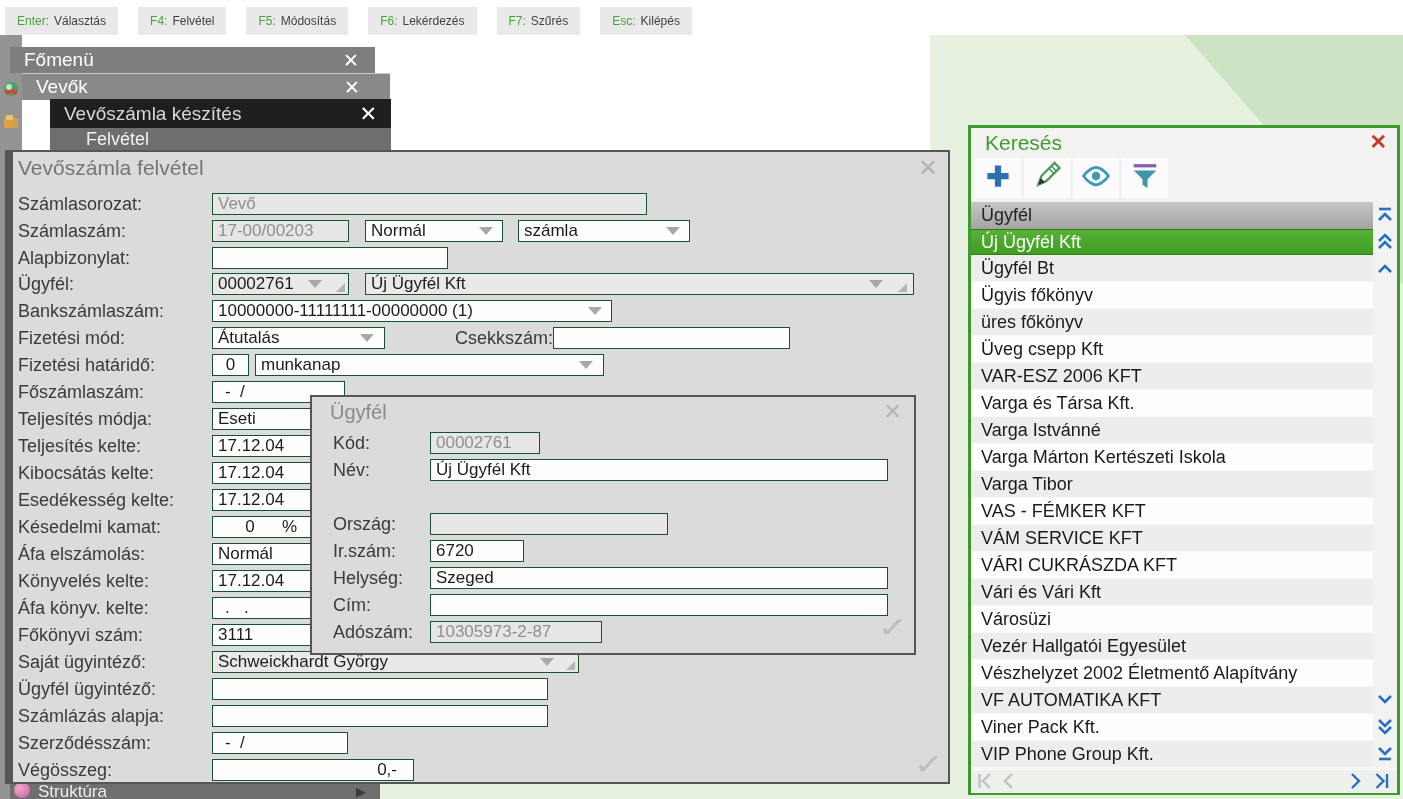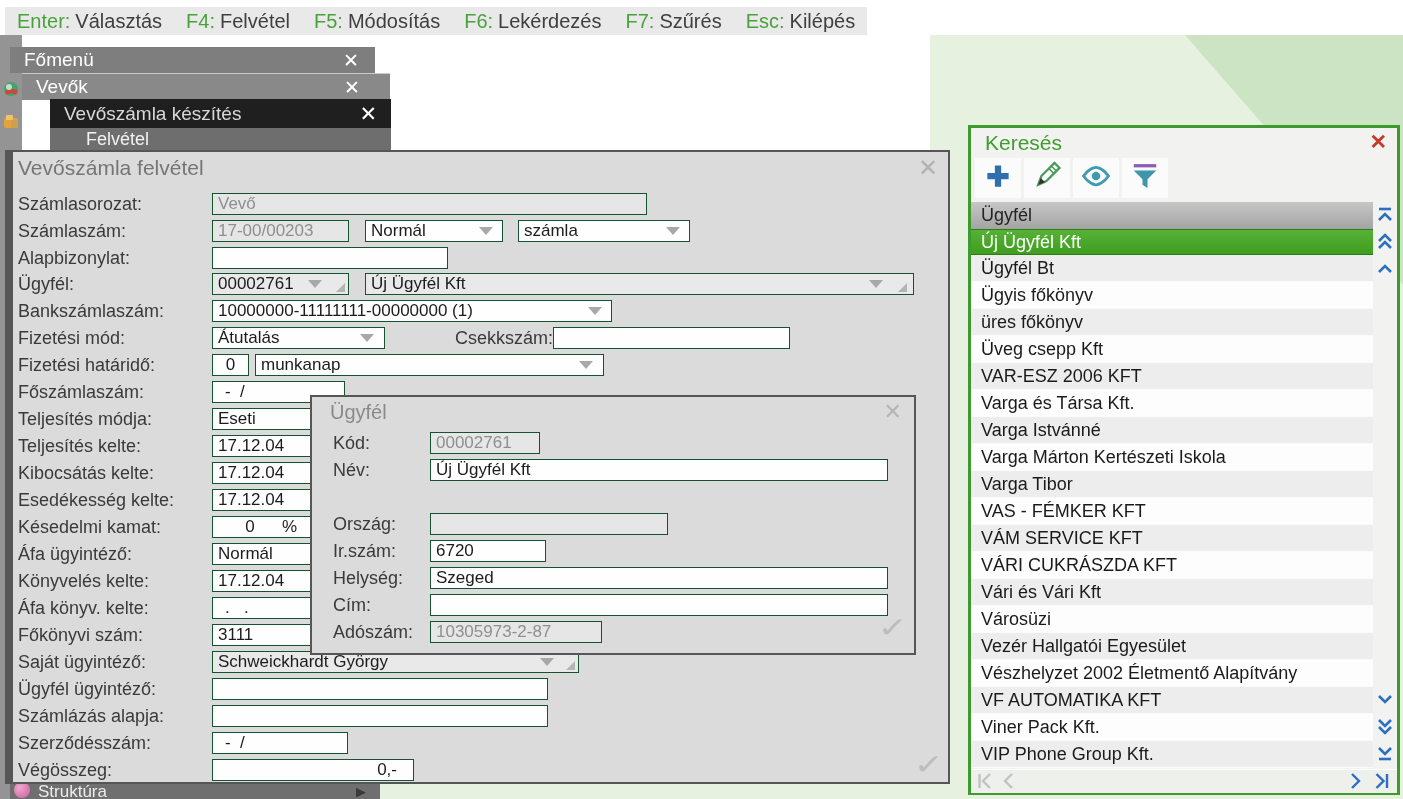--- a/index.html
+++ b/index.html
@@ -1,20 +1,20 @@
 <!DOCTYPE html>
 <html><head>
 <meta charset="utf-8">
 <style>
   html,body{margin:0;padding:0;background:#fff;font-family:"Liberation Sans",sans-serif;}
   .page{position:relative;width:1403px;height:799px;overflow:hidden;background:#fff;}
 
   
   .topbar{position:absolute;left:0;top:0;width:1403px;height:35px;background:#fff;display:flex;align-items:flex-end;padding-left:5px;box-sizing:border-box;z-index:3;}
-  .tb-item{background:#e9e9e9;height:28px;margin-right:0;padding:0 12px;display:flex;align-items:center;font-size:20px;cursor:default;}
+  .tb-item{background:#e9e9e9;height:28px;margin-right:20px;padding:0 12px;display:flex;align-items:center;font-size:12px;cursor:default;}
   .tb-key{color:#4aa23c;margin-right:5px;}
   .tb-label{color:#3f3f3f;}
 
   
   .bg-green{position:absolute;left:930px;top:35px;width:473px;height:764px;background:#e6f1e0;z-index:0;}
   .bg-green-diag{position:absolute;left:930px;top:35px;width:473px;height:275px;background:#cde4c4;clip-path:polygon(255px 0,473px 0,473px 250px);z-index:0;}
   .bg-green-bottom{position:absolute;left:22px;top:784px;width:908px;height:15px;background:#e6f1e0;z-index:1;}
   .left-strip{position:absolute;left:0;top:35px;width:22px;height:764px;background:#949494;z-index:1;}
   .strip-icon{position:absolute;width:19px;height:19px;z-index:1;}
 
@@ -210,21 +210,21 @@
 
     <div class="flabel" style="top:337px;">Esedékesség kelte:</div>
     <div class="inp" style="top:337px;left:199px;width:99px;">17.12.04</div>
 
     <div class="flabel" style="top:364px;">Késedelmi kamat:</div>
     <div class="inp" style="top:364px;left:199px;width:99px;">
       <span style="flex:1;text-align:center;">0</span>
       <span style="padding-right:8px;">%</span>
     </div>
 
-    <div class="flabel" style="top:391px;">Áfa ügyintéző:</div>
+    <div class="flabel" style="top:391px;">Áfa elszámolás:</div>
     <div class="inp" style="top:391px;left:199px;width:99px;">Normál</div>
 
     <div class="flabel" style="top:418px;">Könyvelés kelte:</div>
     <div class="inp" style="top:418px;left:199px;width:99px;">17.12.04</div>
 
     <div class="flabel" style="top:445px;">Áfa könyv. kelte:</div>
     <div class="inp pre" style="top:445px;left:199px;width:99px;padding-left:12px;">.   .</div>
 
     <div class="flabel" style="top:472px;">Főkönyvi szám:</div>
     <div class="inp" style="top:472px;left:199px;width:99px;">3111</div>
@@ -258,21 +258,21 @@
     <div class="clabel" style="top:35px;">Kód:</div>
     <div class="inp ro" style="top:35px;left:118px;width:110px;">00002761</div>
 
     <div class="clabel" style="top:62px;">Név:</div>
     <div class="inp" style="top:62px;left:118px;width:458px;">Új Ügyfél Kft</div>
 
     <div class="clabel" style="top:116px;">Ország:</div>
     <div class="inp ro" style="top:116px;left:118px;width:238px;"></div>
 
     <div class="clabel" style="top:143px;">Ir.szám:</div>
-    <div class="inp" style="top:143px;left:118px;width:116px;text-align:center;">6720</div>
+    <div class="inp" style="top:143px;left:118px;width:94px;text-align:center;">6720</div>
 
     <div class="clabel" style="top:170px;">Helység:</div>
     <div class="inp" style="top:170px;left:118px;width:458px;">Szeged</div>
 
     <div class="clabel" style="top:197px;">Cím:</div>
     <div class="inp" style="top:197px;left:118px;width:458px;"></div>
 
     <div class="clabel" style="top:224px;">Adószám:</div>
     <div class="inp ro" style="top:224px;left:118px;width:172px;">10305973-2-87</div>
 

